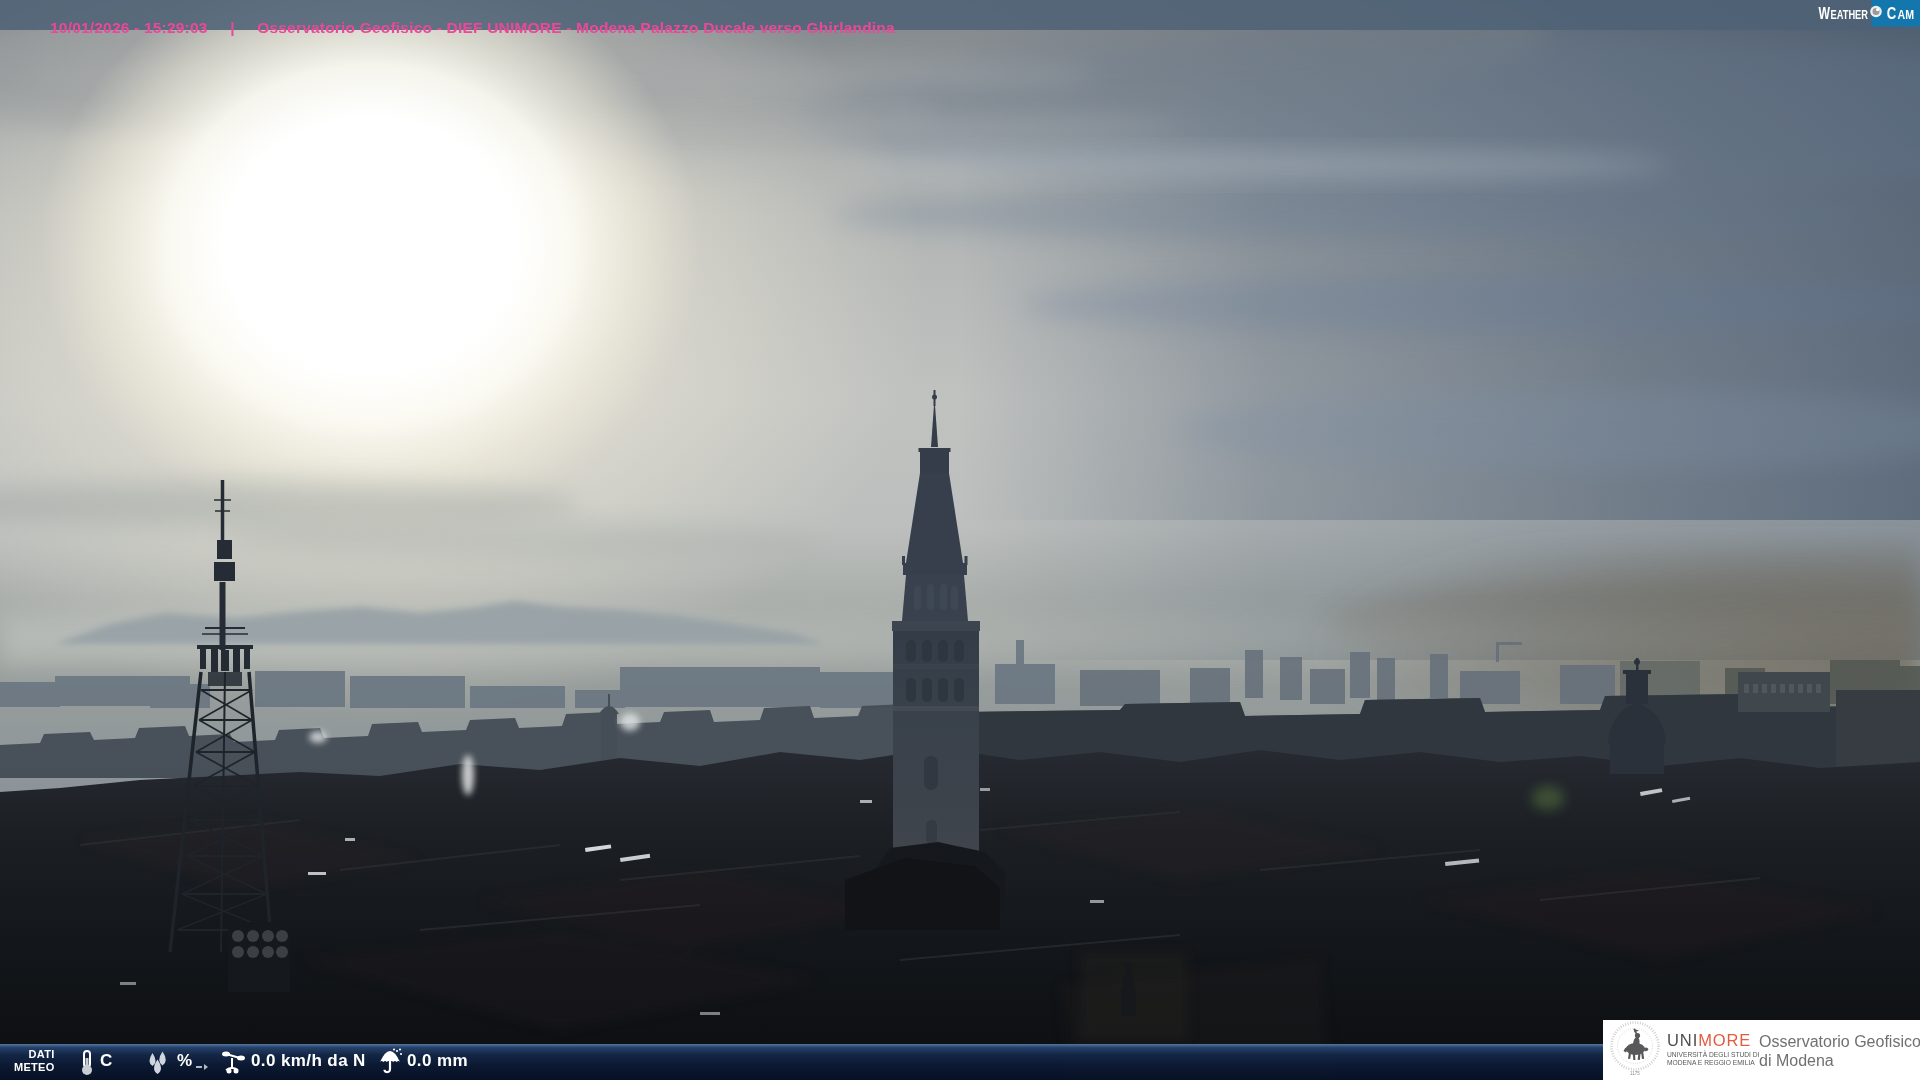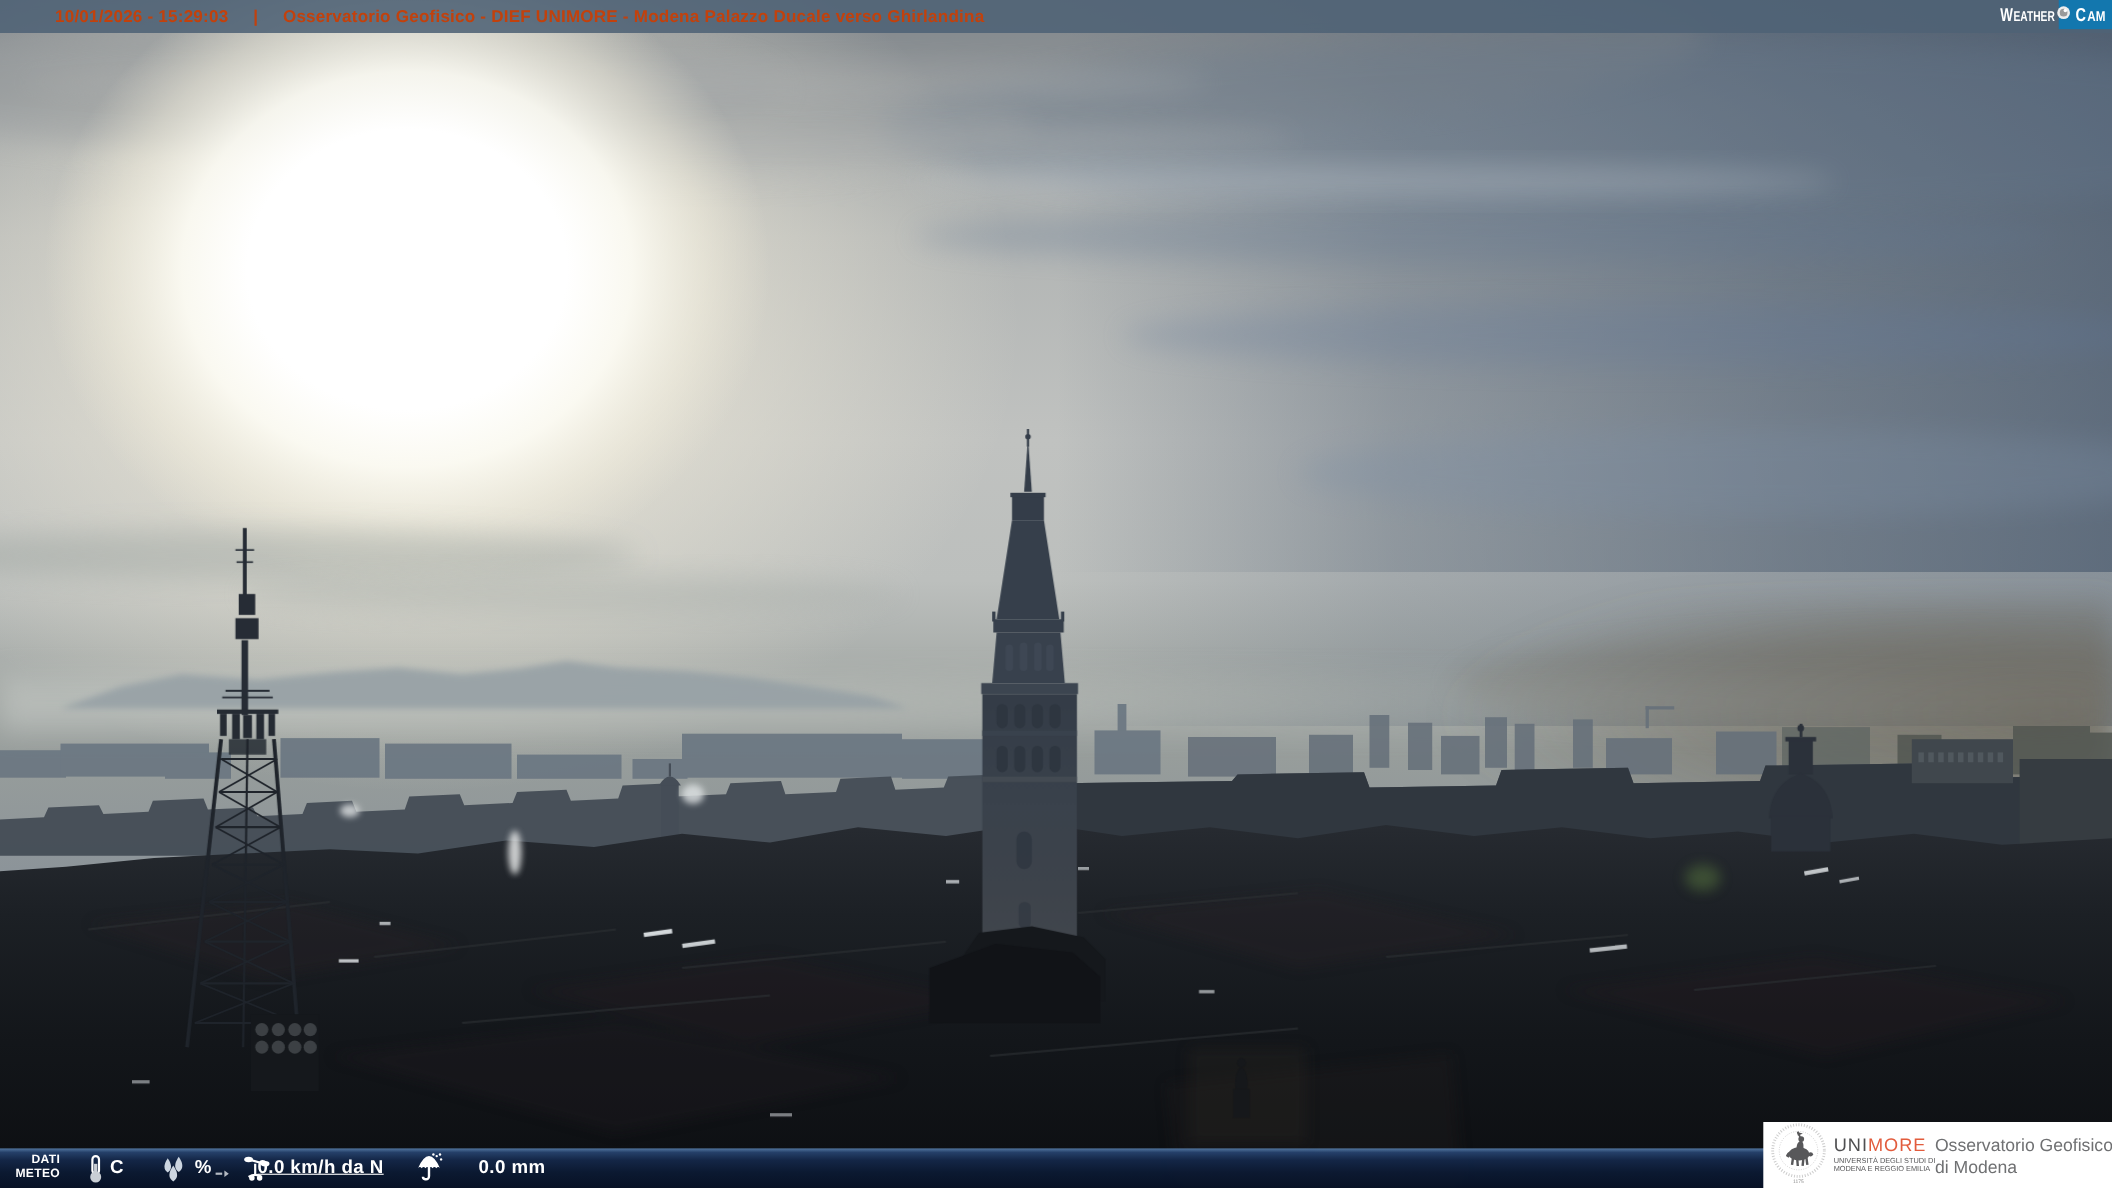--- a/index.html
+++ b/index.html
@@ -1,20 +1,20 @@
 <!DOCTYPE html>
 <html><head>
 <meta charset="utf-8">
 <style>
   html,body{margin:0;padding:0;width:1920px;height:1080px;overflow:hidden;background:#000;}
   #stage{position:relative;width:1920px;height:1080px;font-family:"Liberation Sans",sans-serif;}
   #scene{position:absolute;left:0;top:0;}
   .ovl{position:absolute;color:#fff;}
   #topbar{left:0;top:0;width:1920px;height:30px;background:rgba(78,98,117,0.88);}
-  #toptext{left:50px;top:0;height:30px;line-height:31px;font-size:15.5px;font-weight:bold;letter-spacing:0.2px;color:#c2410c;white-space:nowrap;}
+  #toptext{left:50px;top:12px;height:30px;line-height:31px;font-size:15.5px;font-weight:bold;letter-spacing:0.2px;color:#ec4899;white-space:nowrap;}
   #wclogo{right:0;top:0;height:28px;}
   #botbar{left:0;top:1044px;width:1920px;height:36px;background:linear-gradient(180deg,rgba(90,130,175,0.9) 0%,rgba(40,70,115,0.9) 10%,rgba(20,40,75,0.92) 30%,rgba(12,26,52,0.93) 60%,rgba(8,18,38,0.94) 100%);}
   #datimeteo{left:14px;top:1048px;font-size:11px;font-weight:bold;line-height:13px;text-align:right;letter-spacing:0.3px;}
   .bartxt{top:1051px;font-size:17px;font-weight:bold;letter-spacing:0.4px;}
   #unibox{left:1603px;top:1020px;width:317px;height:60px;background:#fff;}
 </style>
 </head>
 <body>
 <div id="stage">
 <svg id="scene" width="1920" height="1080" viewBox="0 0 1920 1080">
@@ -370,22 +370,22 @@
             <circle cx="317" cy="3" r="1.1"></circle>
             <circle cx="321" cy="6" r="1.1"></circle>
             <circle cx="314" cy="1.5" r="1.1"></circle>
             <circle cx="320" cy="1.5" r="1.1"></circle>
           </g>
     </g>
   </svg>
 </div>
 <div class="ovl bartxt" style="left:100px;">C</div>
 <div class="ovl bartxt" style="left:177px;">%</div>
-<div class="ovl bartxt" style="left:234px;text-decoration:underline;">0.0 km/h da N</div>
-<div class="ovl bartxt" style="left:407px;margin-left:28px;">0.0 mm</div>
+<div class="ovl bartxt" style="left:251px;">0.0 km/h da N</div>
+<div class="ovl bartxt" style="left:407px;">0.0 mm</div>
 
 <div class="ovl" id="unibox"></div>
 <div class="ovl" style="left:1603px;top:1020px;width:317px;height:60px;overflow:hidden;">
   <svg width="320" height="60" viewBox="0 0 320 60">
     <g>
       <circle cx="32" cy="26" r="25.5" fill="#fff"></circle>
       <circle cx="32" cy="26" r="23.5" fill="none" stroke="#9a9a9a" stroke-width="2.6" stroke-dasharray="0.9 1.6" opacity="0.5"></circle>
       <circle cx="32" cy="26" r="17.5" fill="none" stroke="#aaaaaa" stroke-width="0.9" stroke-dasharray="0.9 1.3" opacity="0.5"></circle>
 
       <g fill="#58585a">

